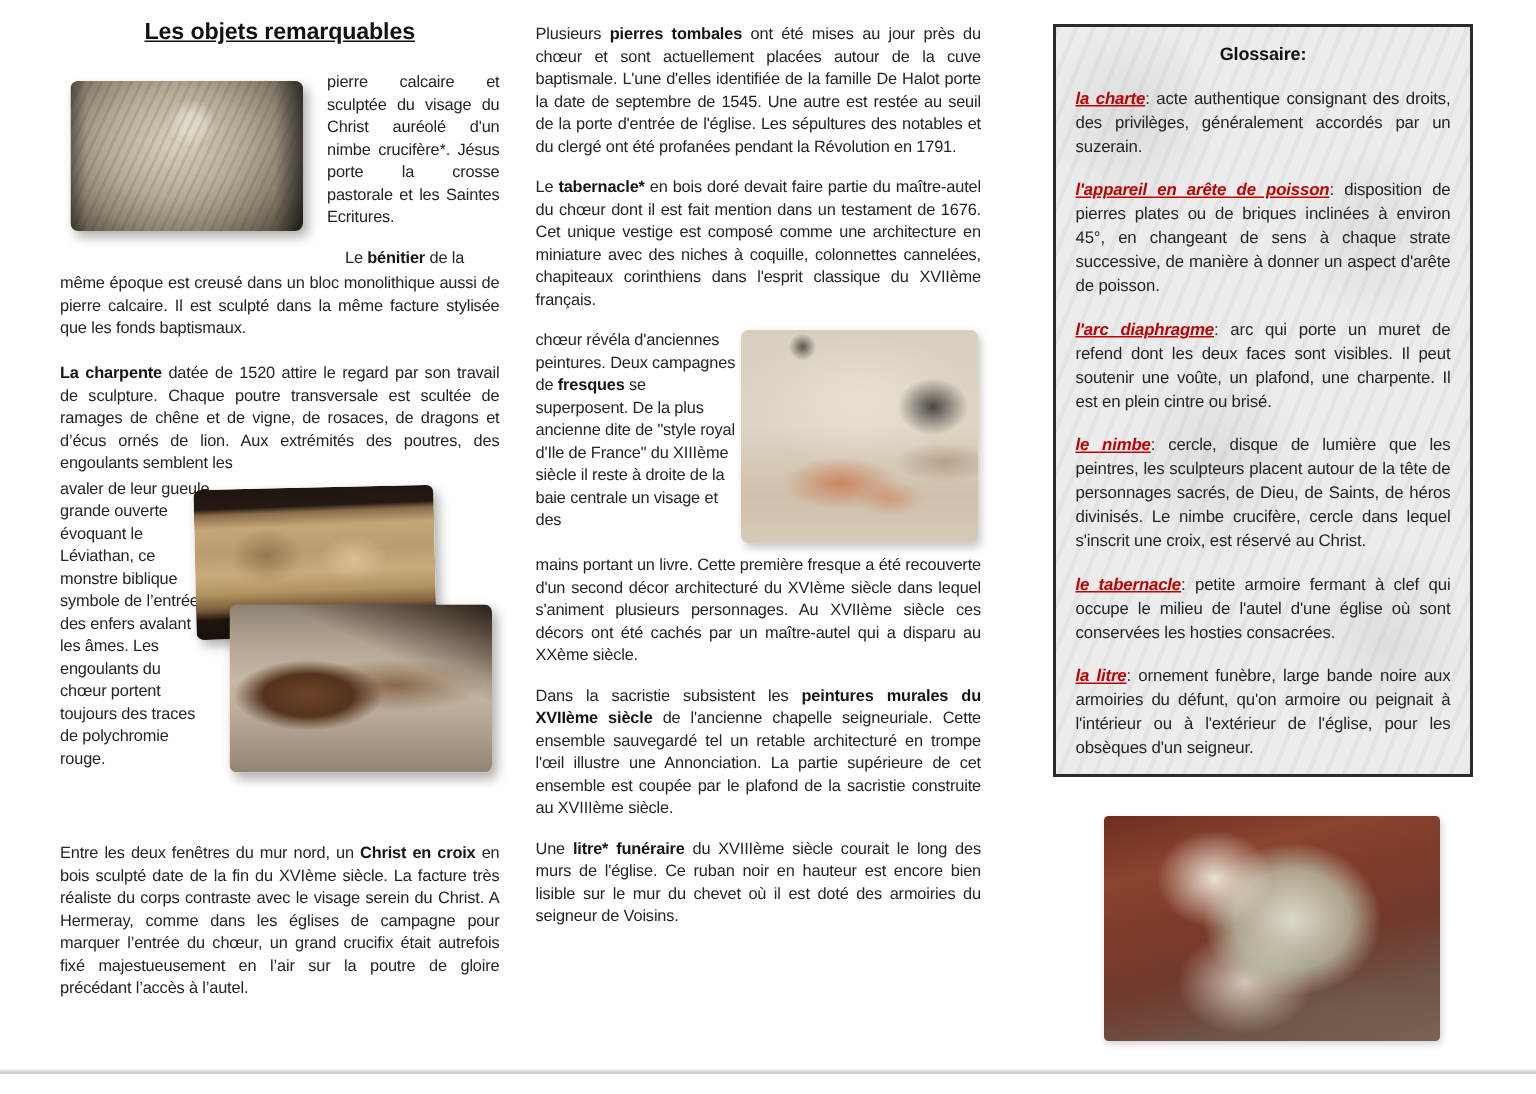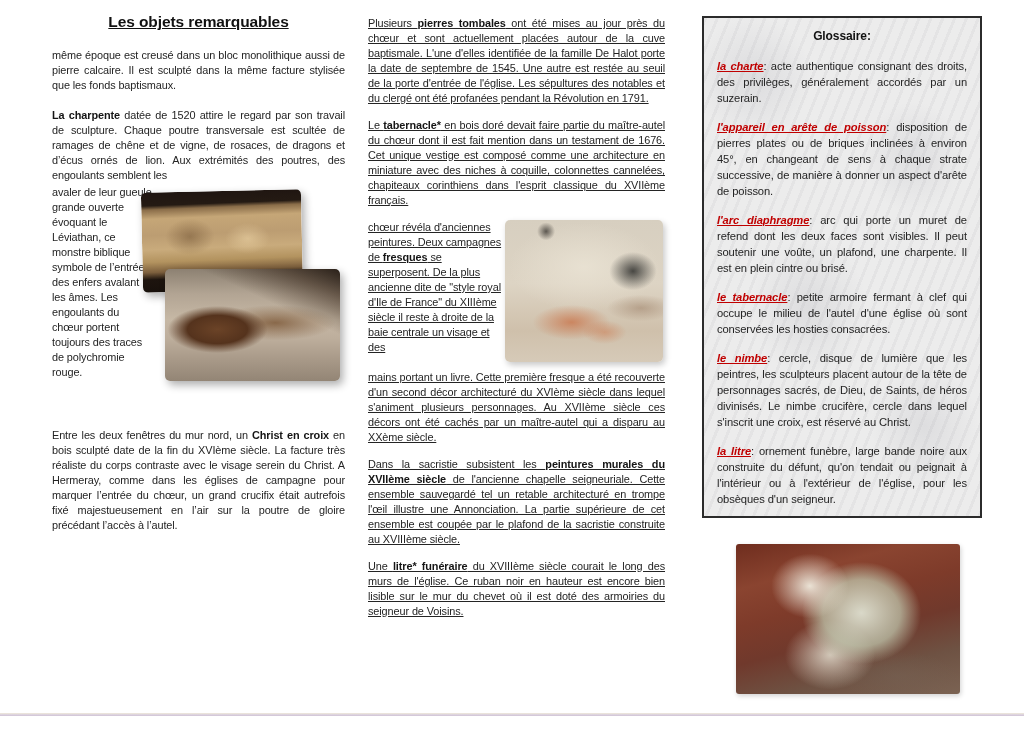--- a/index.html
+++ b/index.html
@@ -3,22 +3,22 @@
 <meta charset="utf-8">
 <style>
   html,body{margin:0;padding:0;background:#fff;}
   .page{position:relative;width:1024px;height:729px;background:#ffffff;overflow:hidden;
         font-family:"Liberation Sans",sans-serif;color:#242424;
         font-size:10.9px;line-height:15px;letter-spacing:-0.1px;}
   p{margin:0 0 12px;}
   .j{text-align:justify;}
   b{color:#151515;}
   
-  .col1{position:absolute;left:52px;top:12px;width:293px;}
-  .col2{position:absolute;left:368px;top:16px;width:297px;text-decoration:underline;}
+  .col1{position:absolute;left:40px;top:12px;width:293px;}
+  .col2{position:absolute;left:357px;top:16px;width:297px;}
   .col3{position:absolute;left:702px;top:16px;width:308px;}
   .title{font-size:15.5px;line-height:20px;font-weight:bold;text-decoration:underline;
          text-align:center;margin:0 0 16px;color:#111;}
   
   .wrap1{position:relative;min-height:133px;margin-bottom:1px;}
   .wrap1 .pright{margin-left:178px;margin-bottom:12px;}
   .wrap1 .pright2{margin-left:190px;margin-bottom:0;}
   .wrap2{position:relative;min-height:228px;margin-bottom:15px;}
   .wrap2 .pnarrow{width:100px;margin:0;text-align:left;}
   .wrap3{position:relative;min-height:150px;margin-bottom:0;}
@@ -80,20 +80,25 @@
 </style>
 </head>
 <body>
 
 <div class="page">
 
   <section class="col1">
     <h1 class="title">Les objets remarquables</h1>
 
 
+    <div class="wrap1">
+      <span class="photo stone"></span>
+      <p class="j pright">pierre calcaire et sculptée du visage du Christ auréolé d'un nimbe crucifère*. Jésus porte la crosse pastorale et les Saintes Ecritures.</p>
+      <p class="pright2"><span>Le </span><b>bénitier</b><span> de la</span></p>
+    </div>
 
     <p class="j" style="margin-bottom:15px;">même époque est creusé dans un bloc monolithique aussi de pierre calcaire. Il est sculpté dans la même facture stylisée que les fonds baptismaux.</p>
 
     <p class="j" style="margin-bottom:2px;"><b>La charpente</b><span> datée de 1520 attire le regard par son travail de sculpture. Chaque poutre transversale est scultée de ramages de chêne et de vigne, de rosaces, de dragons et d’écus ornés de lion.  Aux extrémités des poutres, des engoulants semblent les</span></p>
 
     <div class="wrap2">
       <span class="photo beam1"></span>
       <span class="photo beam2"></span>
       <p class="pnarrow">avaler de leur gueule grande ouverte évoquant le Léviathan, ce monstre biblique symbole de l’entrée des enfers avalant les âmes. Les engoulants du chœur portent toujours des traces de polychromie rouge.</p>
     </div>
@@ -122,25 +127,25 @@
   <section class="col3">
     <div class="gloss-box">
       <div class="gloss-title">Glossaire:</div>
 
       <p class="j"><i class="term" style="color:#c00000;">la charte</i><span>: acte authentique consignant des droits, des privilèges, généralement accordés par un suzerain.</span></p>
 
       <p class="j"><i class="term" style="color:#c00000;">l'appareil en arête de poisson</i><span>: disposition de pierres plates ou de briques inclinées à environ 45°, en changeant de sens à chaque strate successive, de manière à donner un aspect d'arête de poisson.</span></p>
 
       <p class="j"><i class="term" style="color:#c00000;margin-top:46px;">l'arc diaphragme</i><span>: arc qui porte un muret de refend dont les deux faces sont visibles. Il peut soutenir une voûte, un plafond, une charpente. Il est en plein cintre ou brisé.</span></p>
 
+      <p class="j"><i class="term" style="color:#c00000;">le nimbe</i><span>: cercle, disque de lumière que les peintres, les sculpteurs placent autour de la tête de personnages sacrés, de Dieu, de Saints, de héros divinisés. Le nimbe crucifère, cercle dans lequel s'inscrit une croix, est réservé au Christ.</span></p>
+
       <p class="j"><i class="term" style="color:#c00000;">le tabernacle</i><span>: petite armoire fermant à clef qui occupe le milieu de l'autel d'une église où sont conservées les hosties consacrées.</span></p>
 
-      <p class="j"><i class="term" style="color:#c00000;">le nimbe</i><span>: cercle, disque de lumière que les peintres, les sculpteurs placent autour de la tête de personnages sacrés, de Dieu, de Saints, de héros divinisés. Le nimbe crucifère, cercle dans lequel s'inscrit une croix, est réservé au Christ.</span></p>
-
-      <p class="j" style="margin-bottom:3px;"><i class="term" style="color:#c00000;">la litre</i><span>: ornement funèbre, large bande noire aux construite du défunt, qu'on tendait ou peignait à l'intérieur ou à l'extérieur de l'église, pour les obsèques d'un seigneur.</span></p>
+      <p class="j" style="margin-bottom:3px;"><i class="term" style="color:#c00000;">la litre</i><span>: ornement funèbre, large bande noire aux armoiries du défunt, qu'on armoire ou peignait à l'intérieur ou à l'extérieur de l'église, pour les obsèques d'un seigneur.</span></p>
     </div>
 
     <span class="angel"></span>
 
     <p class="more first">Plus de détails photographiques sur le site de la mairie :</p>
     <p class="more">www.hermeray.fr →Vie Culturelle et Associative →Patrimoine</p>
   </section>
 
   <div class="bottom-rule"></div>
 </div>

